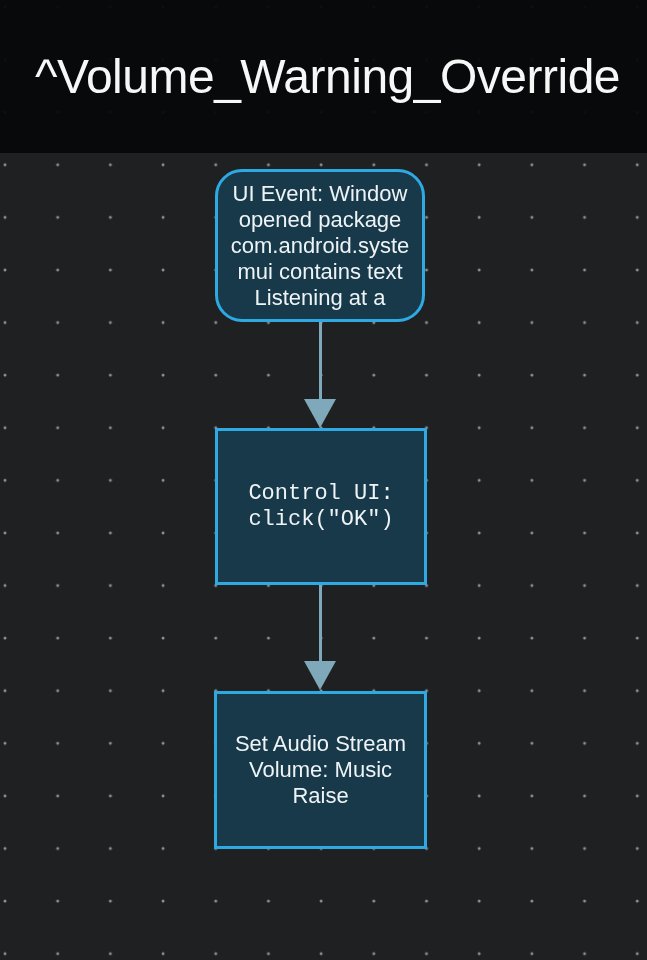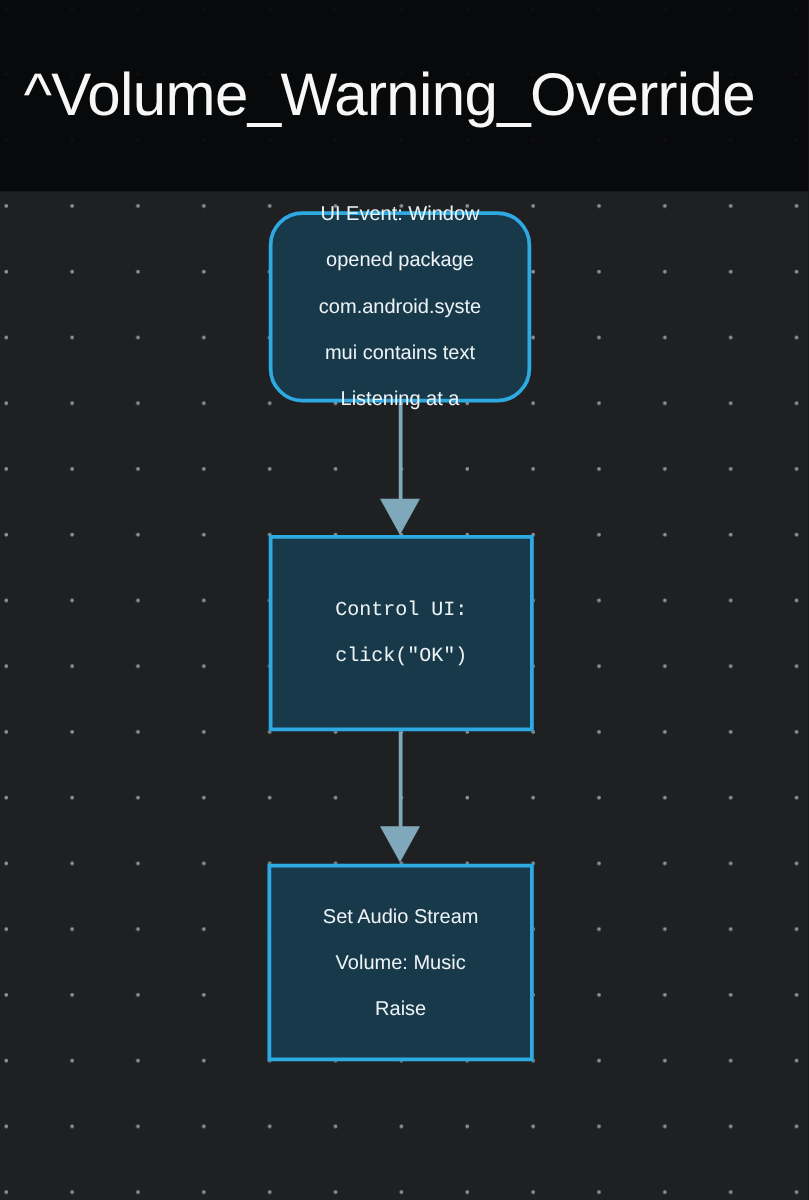--- a/index.html
+++ b/index.html
@@ -24,39 +24,39 @@
     left: 0; top: 0;
     width: 647px; height: 153px;
     background: rgba(7,7,8,0.94);
     display: flex;
     align-items: center;
   }
   .flow-title {
     color: #f7f7f7;
     font-size: 48px;
     font-weight: 400;
-    padding-left: 19px;
+    padding-left: 35px;
     white-space: nowrap;
     letter-spacing: -0.5px;
   }
   
   .block {
     position: absolute;
     background: #17394a;
     border: 3.5px solid #2fa9e1;
     color: #eef3f6;
     display: flex;
     align-items: center;
     justify-content: center;
     text-align: center;
   }
   .block .block-text {
     white-space: pre-line;
-    font-size: 16px;
-    line-height: 37px;
+    font-size: 22px;
+    line-height: 26px;
     width: 100%;
   }
   .block-rounded { border-radius: 27px; }
   #block-1 { left: 215px; top: 169px; width: 210px; height: 153px; }
   #block-2 { left: 215px; top: 428px; width: 212px; height: 157px; font-family: Liberation Mono, monospace; }
   #block-3 { left: 214px; top: 691px; width: 213px; height: 158px; align-items: center; }
   
   .connector-line {
     position: absolute;
     width: 3px;

